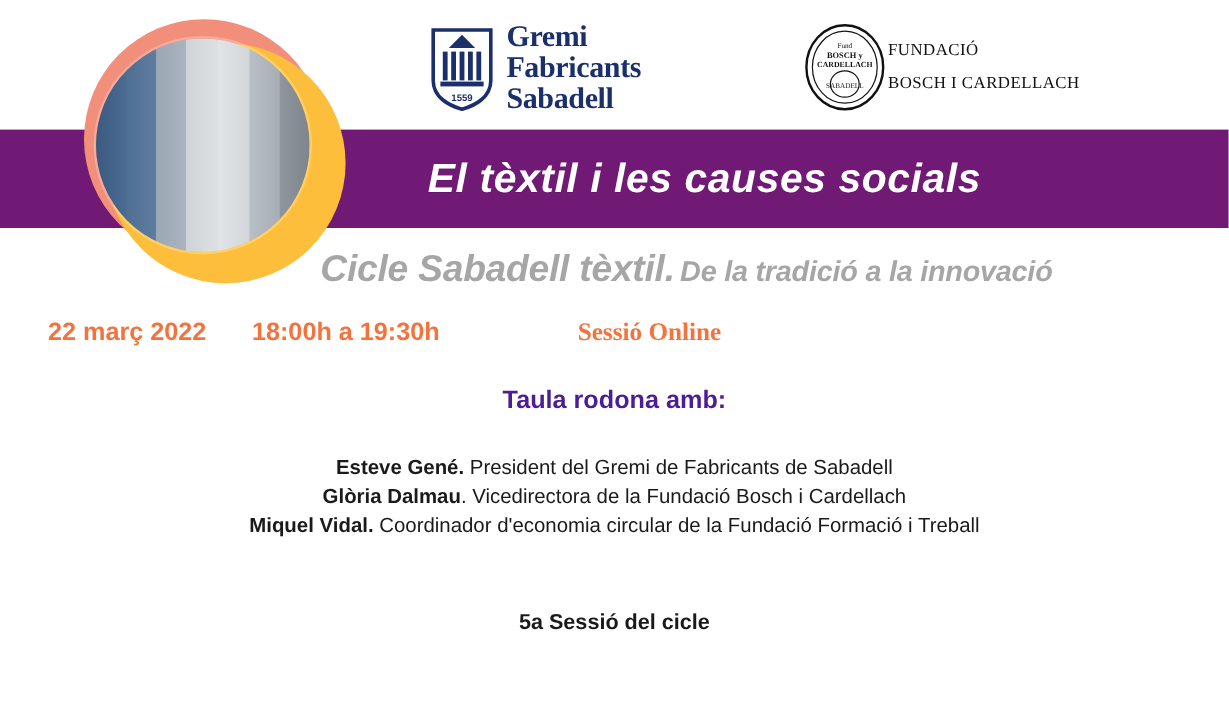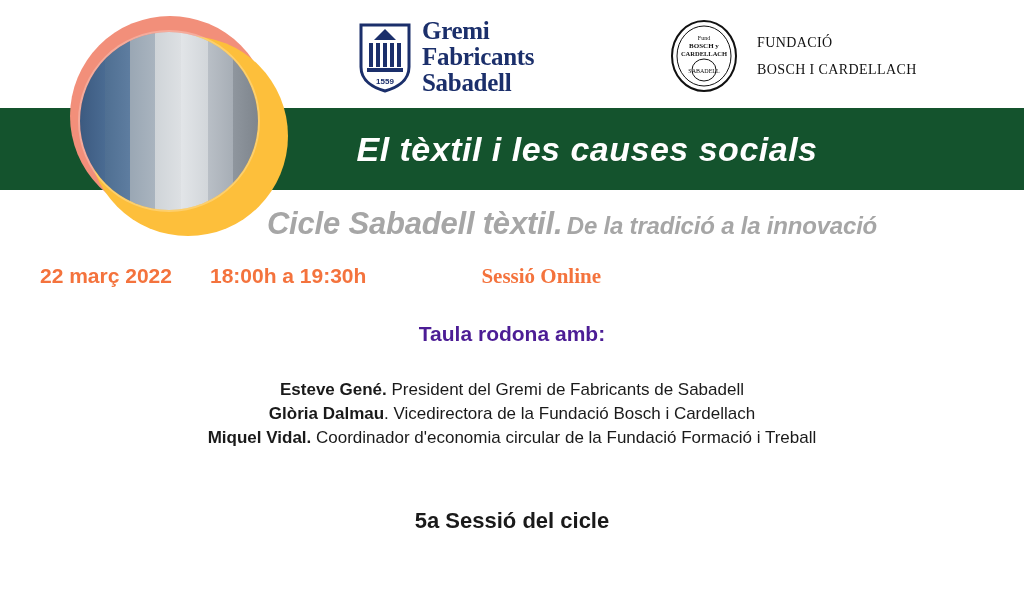--- a/index.html
+++ b/index.html
@@ -54,42 +54,42 @@
     color: #1b2f6b;
     letter-spacing: -0.3px;
   }
 
   .logo-fundacio {
     position: absolute;
     left: 668px;
     top: 18px;
     display: flex;
     align-items: center;
-    gap: 17px;
+    gap: 0;
   }
   .fundacio-seal {
     width: 72px;
     height: 76px;
   }
   .fundacio-text {
     font-family: "Liberation Serif", serif;
     font-size: 14px;
     line-height: 27px;
     color: #111111;
     letter-spacing: 0.4px;
   }
 
   
   .band {
     position: absolute;
     left: 0;
     top: 108px;
     width: 1024px;
     height: 82px;
-    background: #14532d;
+    background: #701a75;
   }
   .band-title {
     position: absolute;
     left: 0;
     top: 0;
     width: 1024px;
     height: 82px;
     display: flex;
     align-items: center;
     justify-content: center;
@@ -212,21 +212,21 @@
     white-space: nowrap;
   }
   .speaker-row .sp-name { font-weight: bold; }
 
   .footer-note {
     position: absolute;
     top: 508px;
     left: 0;
     width: 1024px;
     text-align: center;
-    font-size: 22px;
+    font-size: 18px;
     font-weight: bold;
     color: #1a1a1a;
   }
 </style>
 </head>
 <body>
 
 <div class="poster">
 
   <div class="header">

